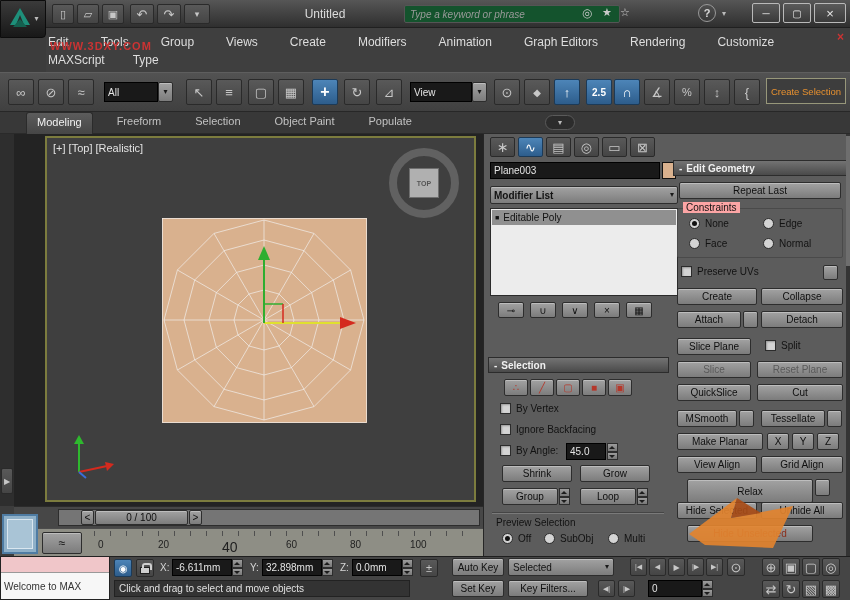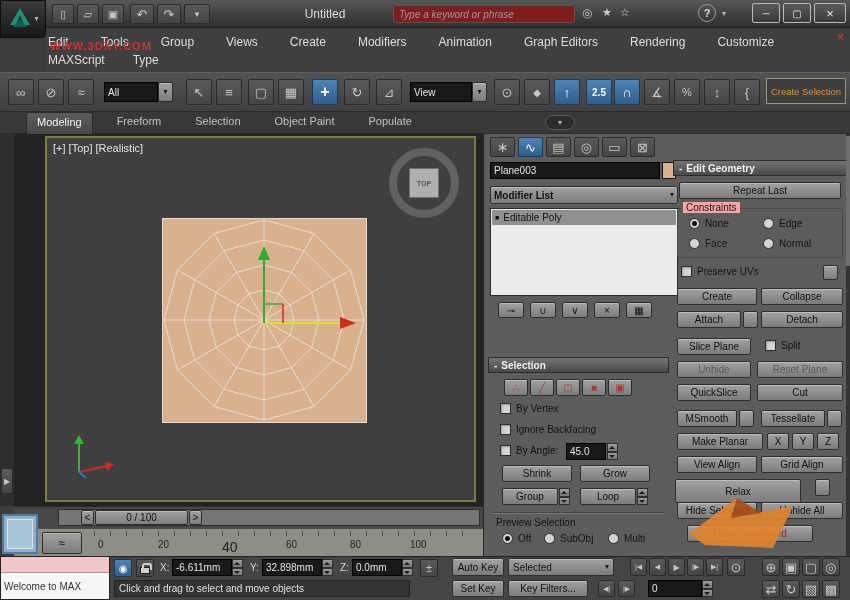--- a/index.html
+++ b/index.html
@@ -47,21 +47,21 @@
     <span class="caret" style="color:#bbb;margin-left:1px">▾</span>
   </div>
   <div class="abs ibtn" style="left:52px;top:4px;width:22px;height:20px;font-size:11px">▯</div>
   <div class="abs ibtn" style="left:77px;top:4px;width:22px;height:20px;font-size:11px">▱</div>
   <div class="abs ibtn" style="left:102px;top:4px;width:22px;height:20px;font-size:11px">▣</div>
   <div class="abs ibtn" style="left:130px;top:4px;width:24px;height:20px">↶</div>
   <div class="abs ibtn" style="left:157px;top:4px;width:24px;height:20px">↷</div>
   <div class="abs ibtn" style="left:184px;top:4px;width:26px;height:20px;font-size:9px">▾</div>
   <div class="abs" style="left:250px;top:7px;width:150px;text-align:center;color:#dcdcdc;font-size:12px">Untitled</div>
 
-  <div class="abs" style="left:393px;top:5px;width:182px;height:18px;background:#7f1d1d;border:1px solid #555;border-radius:2px;display:flex;align-items:center;padding:0 5px">
+  <div class="abs" style="left:404px;top:5px;width:216px;height:18px;background:#14532d;border:1px solid #555;border-radius:2px;display:flex;align-items:center;padding:0 5px">
     <span style="color:#9a9a9a;font-style:italic;font-size:10px">Type a keyword or phrase</span>
   </div>
   <span class="abs" style="left:582px;top:6px;color:#c9c9c9;font-size:12px">◎</span>
   <span class="abs" style="left:602px;top:6px;color:#c9c9c9;font-size:11px">★</span>
   <span class="abs" style="left:620px;top:6px;color:#c9c9c9;font-size:11px">☆</span>
   <div class="abs" style="left:698px;top:4px;width:18px;height:18px;border:1px solid #999;border-radius:50%;display:flex;align-items:center;justify-content:center">
     <span style="color:#d8d8d8;font-size:11px;font-weight:bold">?</span>
   </div>
   <span class="abs caret" style="left:722px;top:10px;color:#bbb">▾</span>
 
@@ -342,40 +342,40 @@
       <div class="btn" style="position:absolute;left:4px;top:151px;width:64px;height:17px">Attach</div>
       <div class="sbox" style="position:absolute;left:70px;top:151px;width:15px;height:17px"></div>
       <div class="btn" style="position:absolute;left:88px;top:151px;width:82px;height:17px">Detach</div>
 
       <div class="btn" style="position:absolute;left:4px;top:178px;width:74px;height:17px">Slice Plane</div>
       <div class="row" style="position:absolute;left:92px;top:180px">
         <span class="chk"></span>
         <span class="lbl">Split</span>
       </div>
 
-      <div class="btn dis" style="position:absolute;left:4px;top:201px;width:74px;height:17px">Unhide</div>
+      <div class="btn dis" style="position:absolute;left:4px;top:201px;width:74px;height:17px">Slice</div>
       <div class="btn dis" style="position:absolute;left:84px;top:201px;width:86px;height:17px">Reset Plane</div>
 
       <div class="btn" style="position:absolute;left:4px;top:224px;width:74px;height:17px">QuickSlice</div>
       <div class="btn" style="position:absolute;left:84px;top:224px;width:86px;height:17px">Cut</div>
 
       <div class="btn" style="position:absolute;left:4px;top:250px;width:60px;height:17px">MSmooth</div>
       <div class="sbox" style="position:absolute;left:66px;top:250px;width:15px;height:17px"></div>
       <div class="btn" style="position:absolute;left:88px;top:250px;width:64px;height:17px">Tessellate</div>
       <div class="sbox" style="position:absolute;left:154px;top:250px;width:15px;height:17px"></div>
 
       <div class="btn" style="position:absolute;left:4px;top:273px;width:86px;height:17px">Make Planar</div>
       <div class="btn" style="position:absolute;left:94px;top:273px;width:22px;height:17px">X</div>
       <div class="btn" style="position:absolute;left:119px;top:273px;width:22px;height:17px">Y</div>
       <div class="btn" style="position:absolute;left:144px;top:273px;width:22px;height:17px">Z</div>
 
       <div class="btn" style="position:absolute;left:4px;top:296px;width:80px;height:17px">View Align</div>
       <div class="btn" style="position:absolute;left:88px;top:296px;width:82px;height:17px">Grid Align</div>
 
-      <div class="btn" style="position:absolute;left:2px;top:319px;width:126px;height:24px">Relax</div>
+      <div class="btn" style="position:absolute;left:14px;top:319px;width:126px;height:24px">Relax</div>
       <div class="sbox" style="position:absolute;left:142px;top:319px;width:15px;height:17px"></div>
 
       <div class="btn" style="position:absolute;left:4px;top:342px;width:80px;height:17px">Hide Selected</div>
       <div class="btn" style="position:absolute;left:88px;top:342px;width:82px;height:17px">Unhide All</div>
       <div class="btn" style="position:absolute;left:14px;top:365px;width:126px;height:17px;color:#8a2f1d">Hide Unselected</div>
 
       <svg width="150" height="66" viewBox="0 0 150 66" style="position:absolute;left:8px;top:330px;z-index:3;opacity:.92;pointer-events:none">
         <path d="M8,44 L56,8 L50,28 L112,16 L92,58 L24,55 Z" fill="#e2842f"></path>
         <path d="M56,8 L50,28 L80,23 Z" fill="#a84c17"></path>
       </svg>

